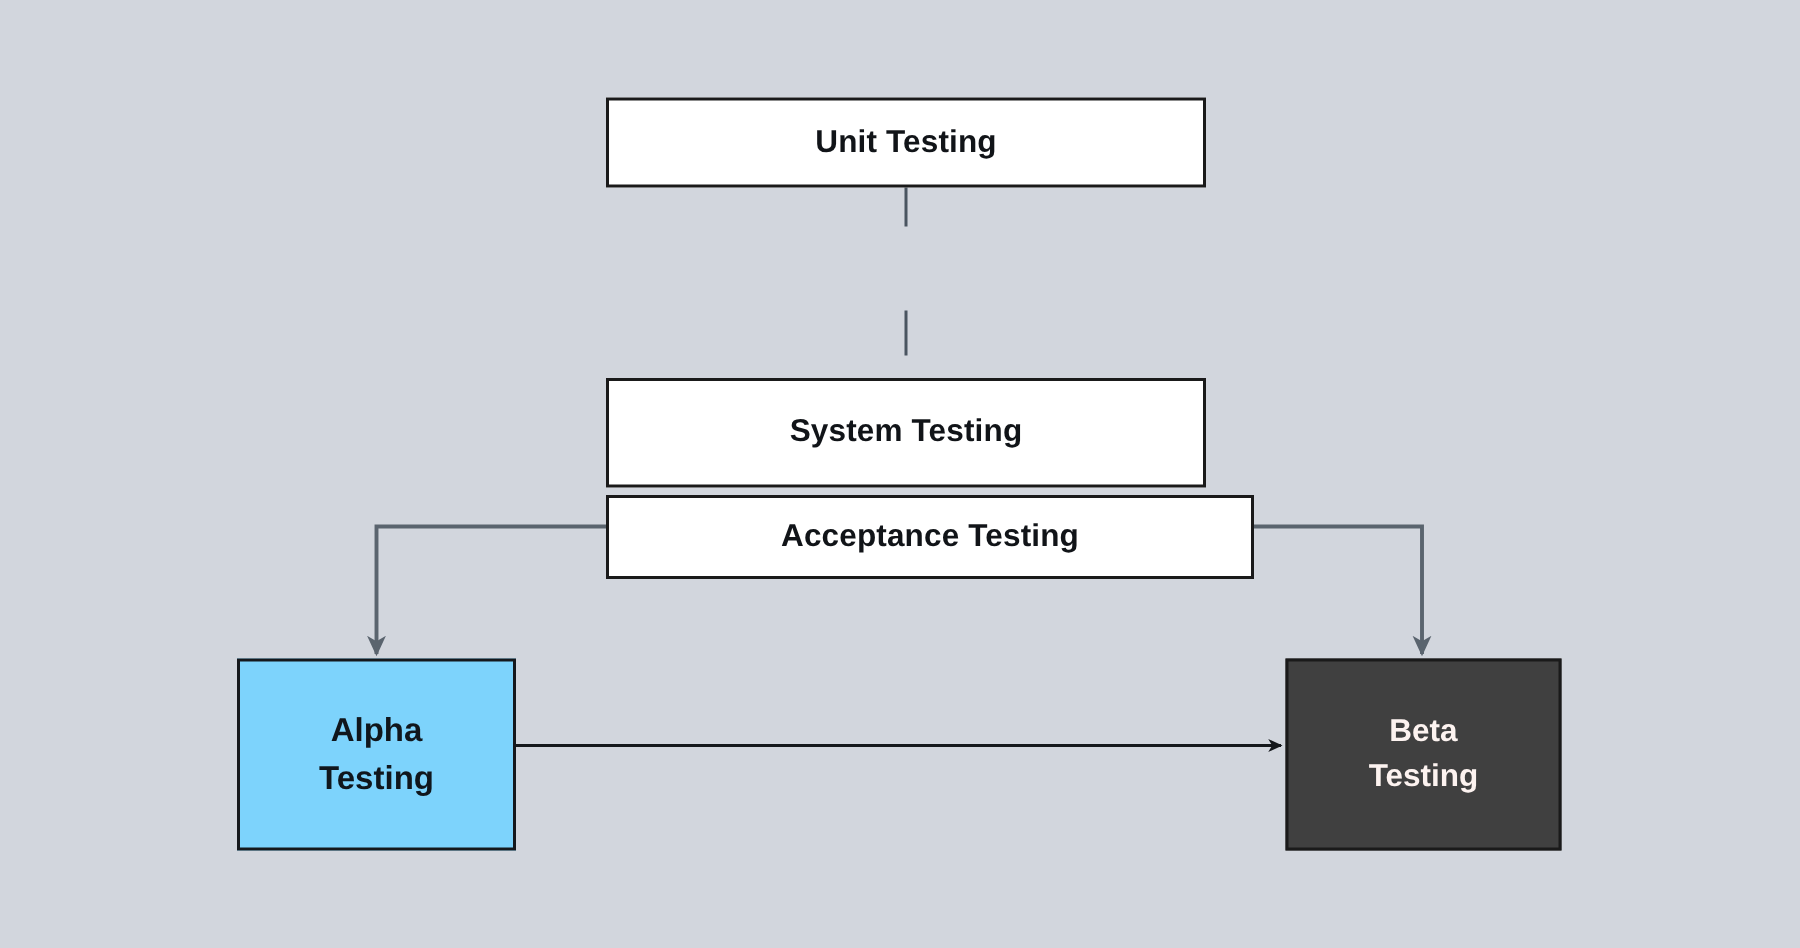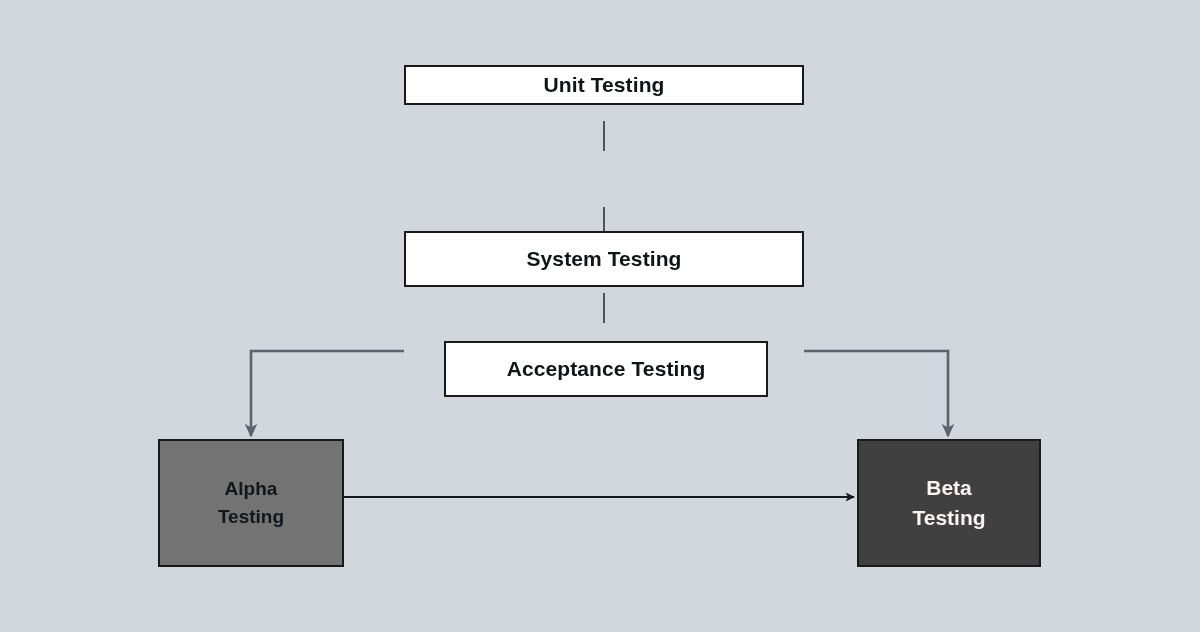--- a/index.html
+++ b/index.html
@@ -38,24 +38,24 @@
   }
   .node-white {
     background: #ffffff;
     border: 2px solid #1a1a1a;
     color: #111418;
     font-size: 21px;
     font-weight: bold;
     letter-spacing: 0.1px;
   }
   .node-alpha {
-    background: #737373;
+    background: #7dd3fc;
     border: 2px solid #15181c;
     color: #10161c;
-    font-size: 19px;
+    font-size: 22px;
     font-weight: bold;
   }
   .node-beta {
     background: #404040;
     border: 2px solid #1a1a1a;
     color: #fdf3f0;
     font-size: 21px;
     font-weight: bold;
   }
   .node-label {
@@ -84,30 +84,30 @@
 
     <line x1="604" y1="293" x2="604" y2="323" stroke="#4a5560" stroke-width="2"></line>
 
     <path d="M 404 351 L 251 351 L 251 436" fill="none" stroke="#5a646e" stroke-width="2.6" marker-end="url(#arrow-grey)"></path>
 
     <path d="M 804 351 L 948 351 L 948 436" fill="none" stroke="#5a646e" stroke-width="2.6" marker-end="url(#arrow-grey)"></path>
 
     <line x1="344" y1="497" x2="854" y2="497" stroke="#15181c" stroke-width="2" marker-end="url(#arrow-dark)"></line>
   </svg>
 
-  <div class="node node-white" style="left:404px; top:65px; width:400px; height:40px;">
+  <div class="node node-white" style="left:404px; top:65px; width:400px; height:60px;">
     <span class="node-label">Unit Testing</span>
   </div>
 
 
-  <div class="node node-white" style="left:404px; top:231px; width:400px; height:56px;text-align:center;">
+  <div class="node node-white" style="left:404px; top:252px; width:400px; height:73px;text-align:center;">
     <span class="node-label">System Testing</span>
   </div>
 
-  <div class="node node-white" style="left:404px; top:341px; width:324px; height:56px;margin-left:40px;">
+  <div class="node node-white" style="left:404px; top:330px; width:432px; height:56px;">
     <span class="node-label">Acceptance Testing</span>
   </div>
 
   <div class="node node-alpha" style="left:158px; top:439px; width:186px; height:128px;">
     <span class="node-label">Alpha
 Testing</span>
   </div>
 
   <div class="node node-beta" style="left:857px; top:439px; width:184px; height:128px;">
     <span class="node-label">Beta

